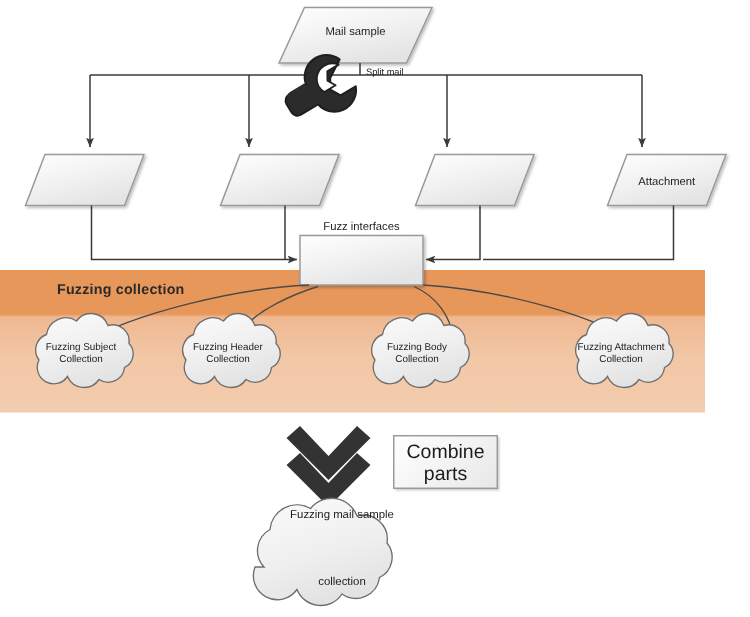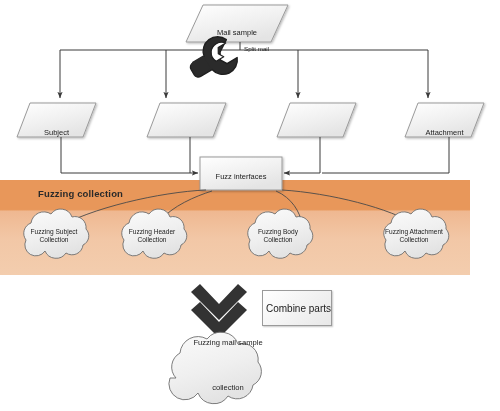--- a/index.html
+++ b/index.html
@@ -6,31 +6,31 @@
   body{
     width:500px;height:411px;position:relative;overflow:hidden;
     font-family:"Liberation Sans","DejaVu Sans",sans-serif;
     color:#1a1a1a;
   }
   #canvas{position:absolute;left:0;top:0;width:500px;height:411px;}
   #svg-layer{position:absolute;left:0;top:0;width:500px;height:411px;}
   .para-text{
     position:absolute;left:0;top:0;width:100%;height:100%;
     display:flex;align-items:center;justify-content:center;
-    font-size:7.5px;color:#1c1c1c;text-align:center;margin-top:12px;
+    font-size:7.5px;color:#1c1c1c;text-align:center;
   }
 
   
   .rect-box{
     position:absolute;
     background:linear-gradient(135deg,#ffffff 0%,#f2f2f2 55%,#e8e8e8 100%);
     border:1px solid #9a9a9a;
     box-shadow:1px 1px 1.5px rgba(0,0,0,.22);
     display:flex;align-items:center;justify-content:flex-end;
-    font-size:10px;text-align:center;color:#1c1c1c;
+    font-size:13px;text-align:center;color:#1c1c1c;
   }
 
   
   #fuzz-band{
     position:absolute;
     background:linear-gradient(to bottom,#e8975a 0%,#e8975a 31%,#efb891 33%,#f2c7a6 62%,#f3cdae 100%);
   }
   #fuzz-band-title{
     position:absolute;
     font-size:9.5px;font-weight:bold;color:#2a2a2a;
@@ -207,24 +207,23 @@
                a4.4,4.4 0 0 0 6.2,0 l8.0,-8.0 z" fill="#2b2b2b"></path>
       <path d="M20.0,17.5 a10.5,10.5 0 0 1 12.0,-12.0 l-6.2,6.2 1.6,6.0 6.0,1.6 -6.2,6.2
                a10.5,10.5 0 0 1 -7.2,-8.0 z" fill="#ffffff" stroke="#1f1f1f" stroke-width="1.2" stroke-linejoin="round"></path>
     </g>
   </svg>
 
   <div class="para-text" style="left:186px;top:5px;width:102px;height:30px;">Mail sample</div>
 
   <div class="edge-label" style="left:244px;top:45px;">Split mail</div>
 
-  <div class="para-text" style="left:17px;top:103px;width:79px;height:34px;">Subject</div>
   <div class="para-text" style="left:405px;top:103px;width:79px;height:34px;">Attachment</div>
 
-  <div class="para-text" style="left:200px;top:156px;width:82px;height:16px;">Fuzz interfaces</div>
+  <div class="para-text" style="left:200px;top:142px;width:82px;height:16px;">Fuzz interfaces</div>
 
   <div class="cloud-text" style="left:14px;top:222px;width:80px;height:28px;flex-direction:column;">
     <span>Fuzzing Subject</span>
     <span>Collection</span>
   </div>
   <div class="cloud-text" style="left:112px;top:222px;width:80px;height:28px;flex-direction:column;">
     <span>Fuzzing Header</span>
     <span>Collection</span>
   </div>
   <div class="cloud-text" style="left:238px;top:222px;width:80px;height:28px;flex-direction:column;">

